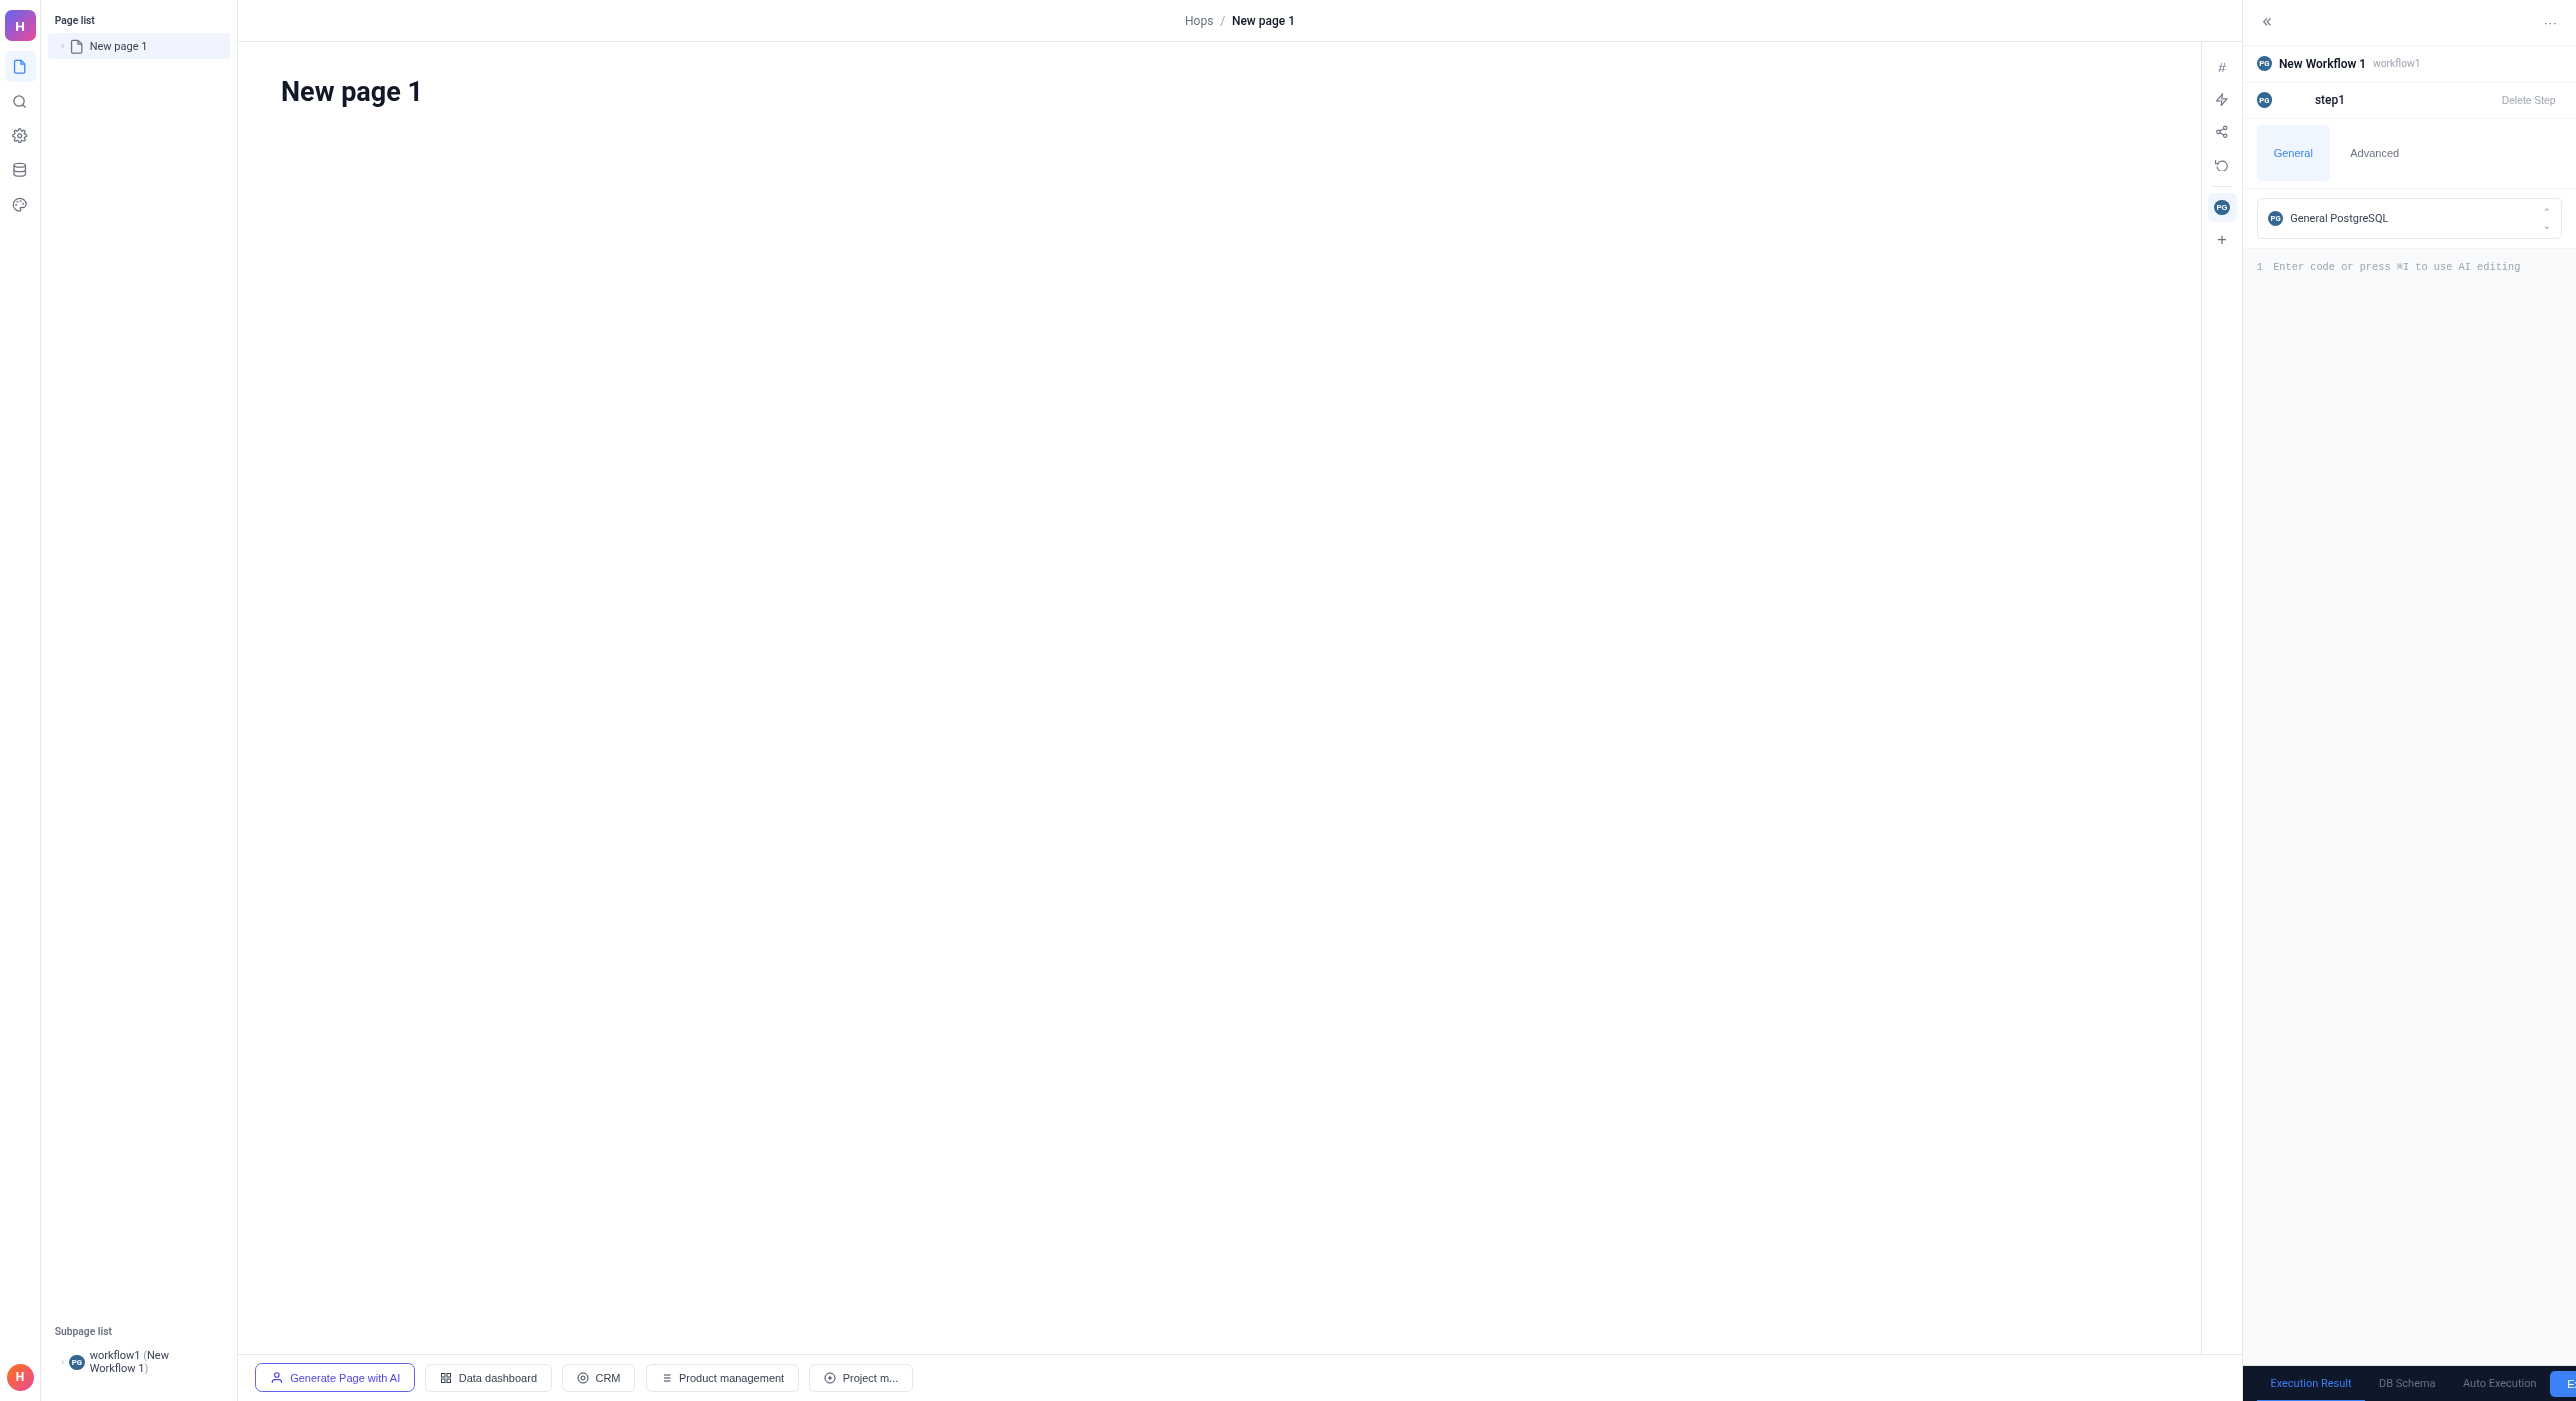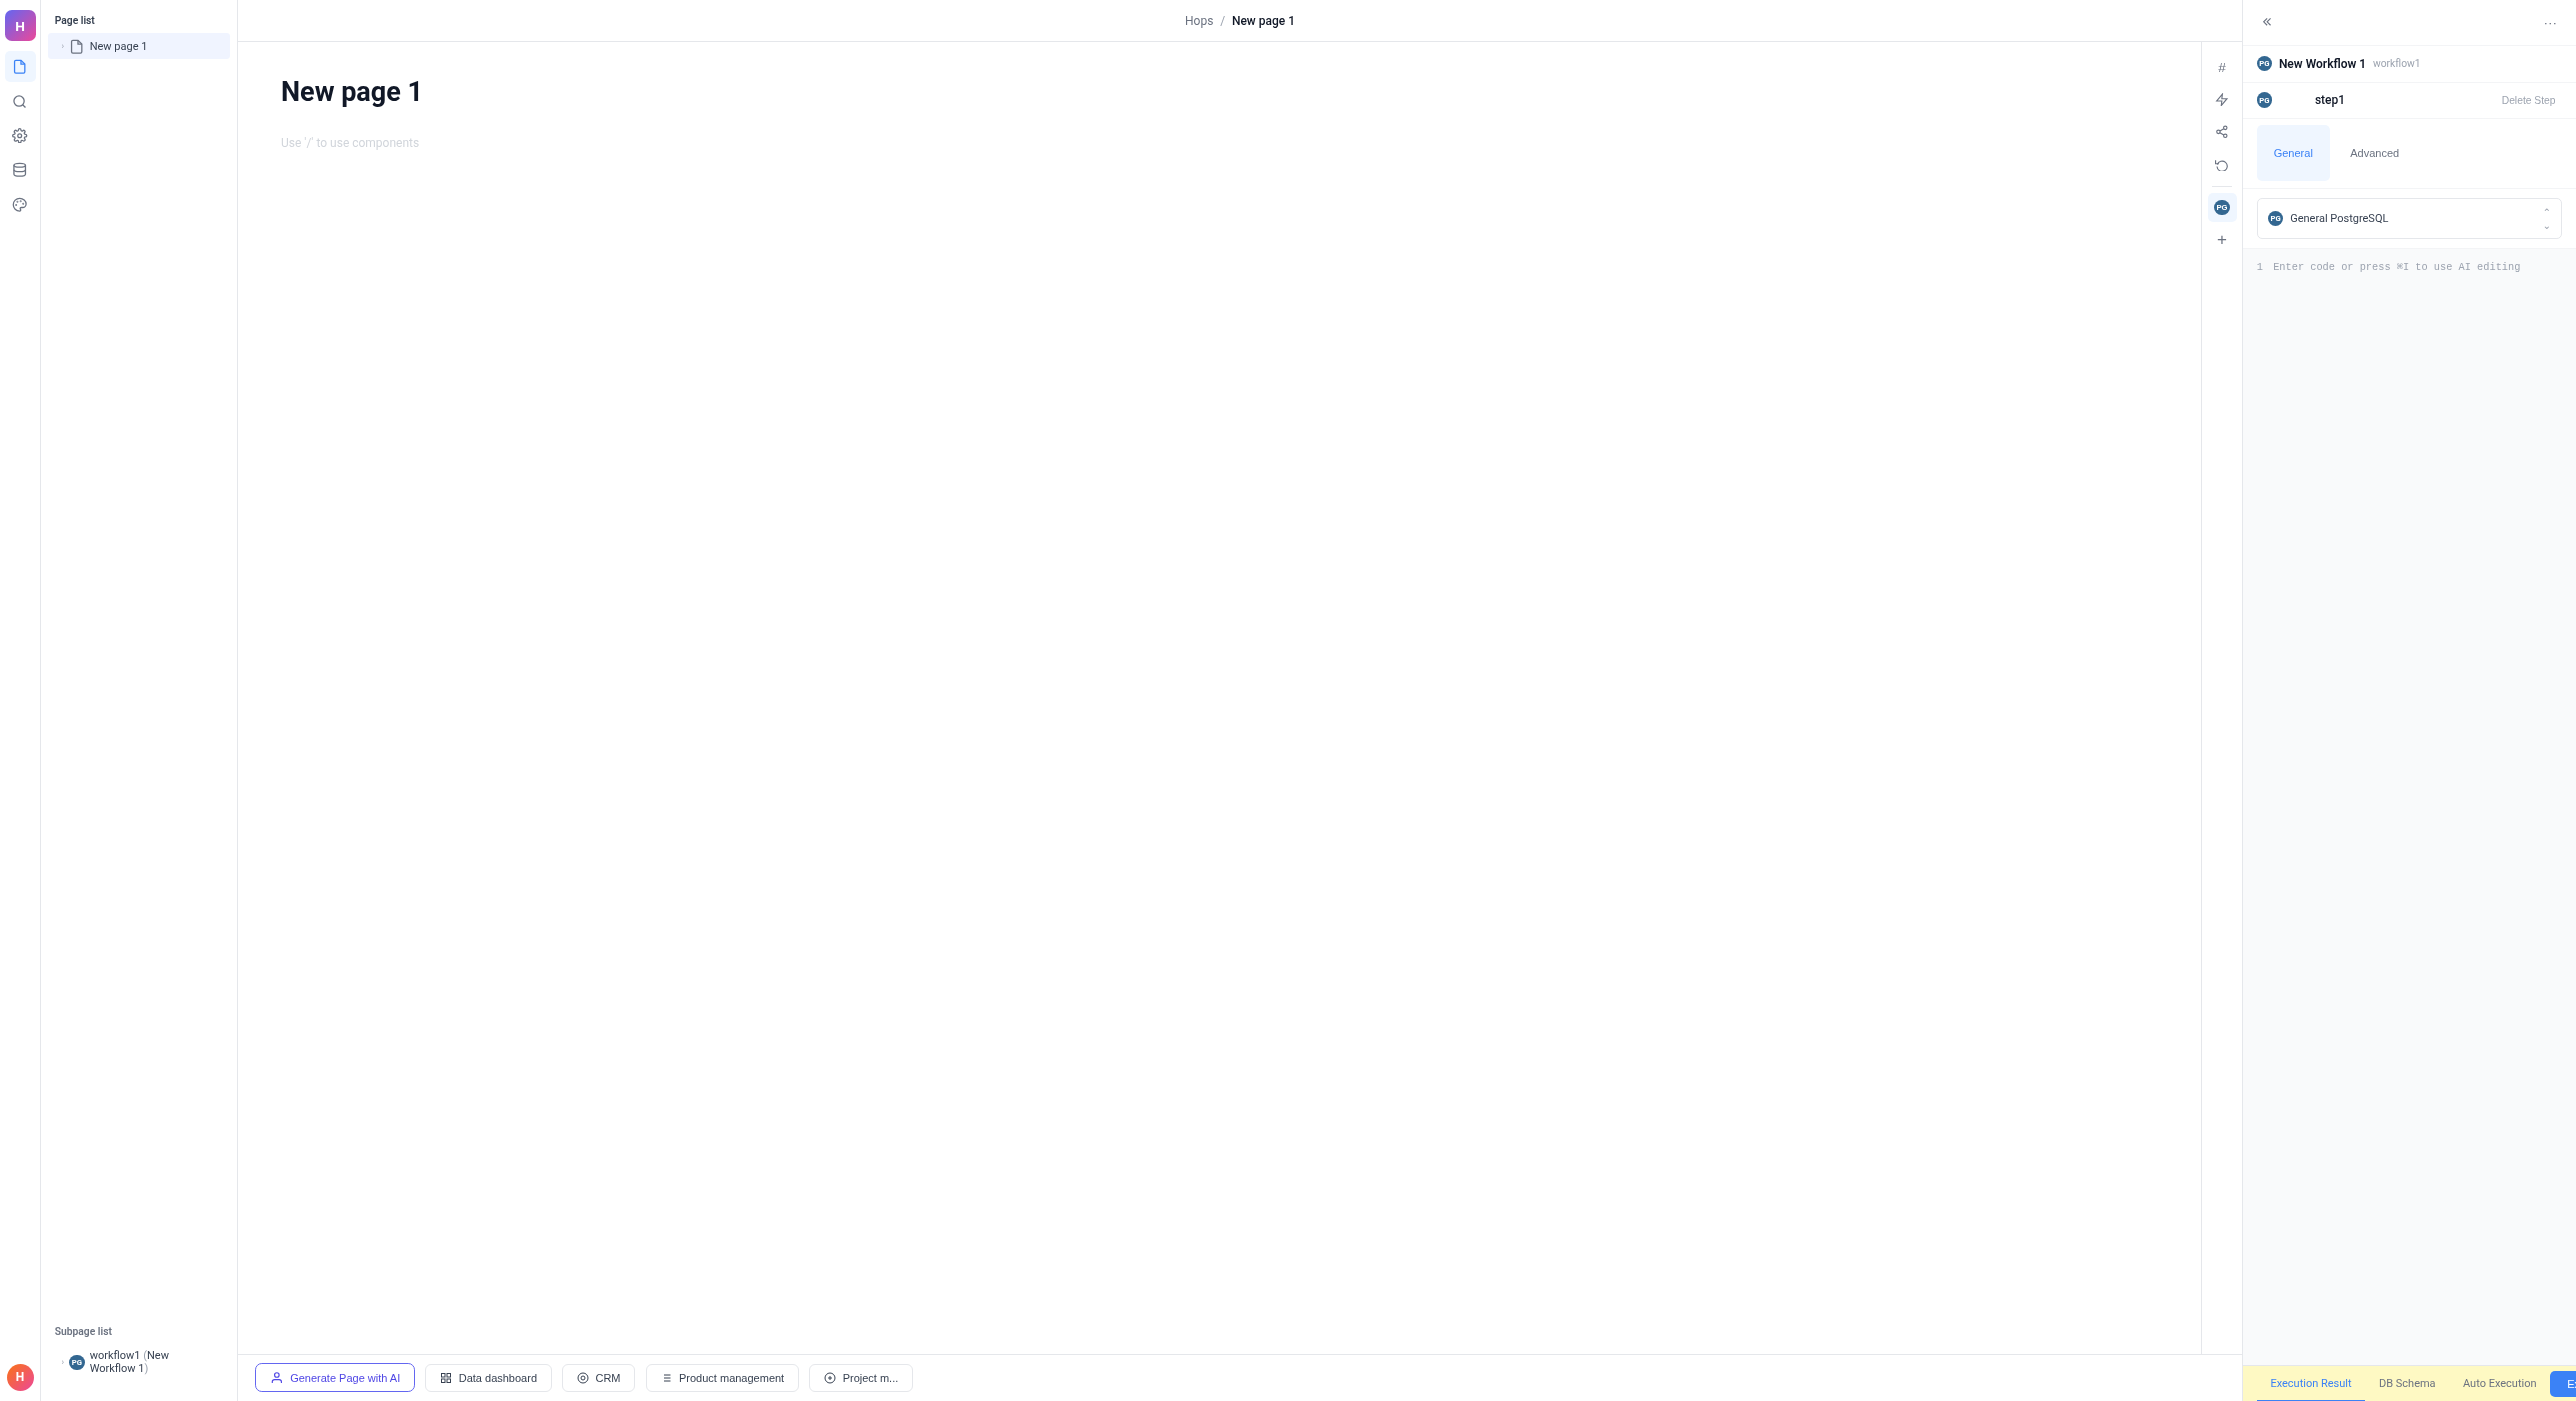--- a/index.html
+++ b/index.html
@@ -421,21 +421,21 @@
       line-height: 17px;
     }
 
     
     .bottom-tabs {
       border-top: 0.9px solid #e5e7eb;
       display: flex;
       align-items: center;
       padding: 0 13.7px;
       gap: 0;
-      background: #fef9c3;
+      background: #0f172a;
     }
 
     .bottom-tab {
       padding: 10.3px 13.7px;
       font-size: 11px;
       cursor: pointer;
       color: #6b7280;
       border-bottom: 1.7px solid transparent;
       white-space: nowrap;
     }
@@ -552,21 +552,20 @@
       <span style="color:#6b7280;cursor:pointer;">Hops</span>
       <span style="color:#9ca3af;">/</span>
       <span class="current">New page 1</span>
     </div>
   </div>
 
   <div class="canvas-area">
     <div class="page-title-area">
       <h1>New page 1</h1>
     </div>
-    <div class="page-placeholder">Use '/' to use components</div>
 
     <div class="right-toolbar">
       <button class="toolbar-btn" title="ID">#</button>
       <button class="toolbar-btn" title="Actions">
         <svg width="13.7" height="13.7" viewBox="0 0 24 24" fill="none" stroke="currentColor" stroke-width="2">
           <polygon points="13 2 3 14 12 14 11 22 21 10 12 10 13 2"></polygon>
         </svg>
       </button>
       <button class="toolbar-btn" title="Share">
         <svg width="13.7" height="13.7" viewBox="0 0 24 24" fill="none" stroke="currentColor" stroke-width="2">

